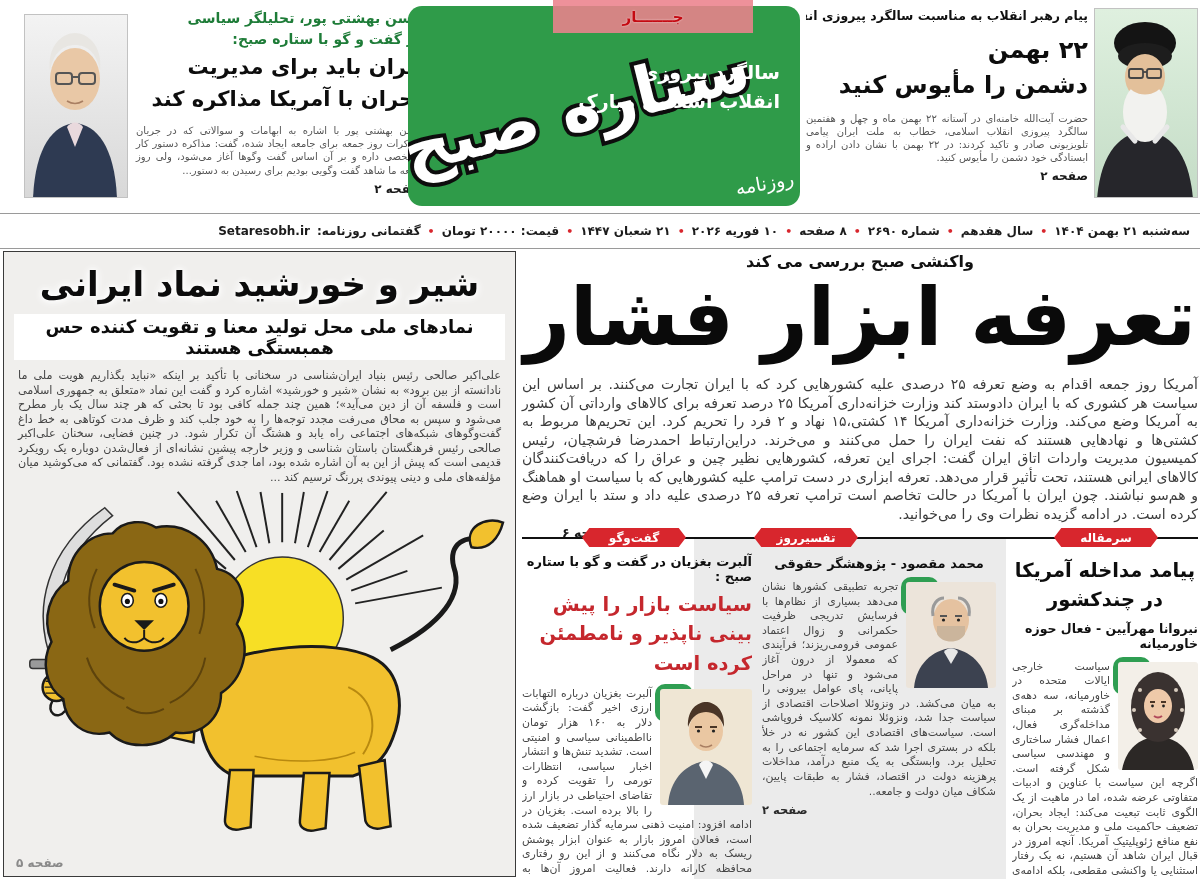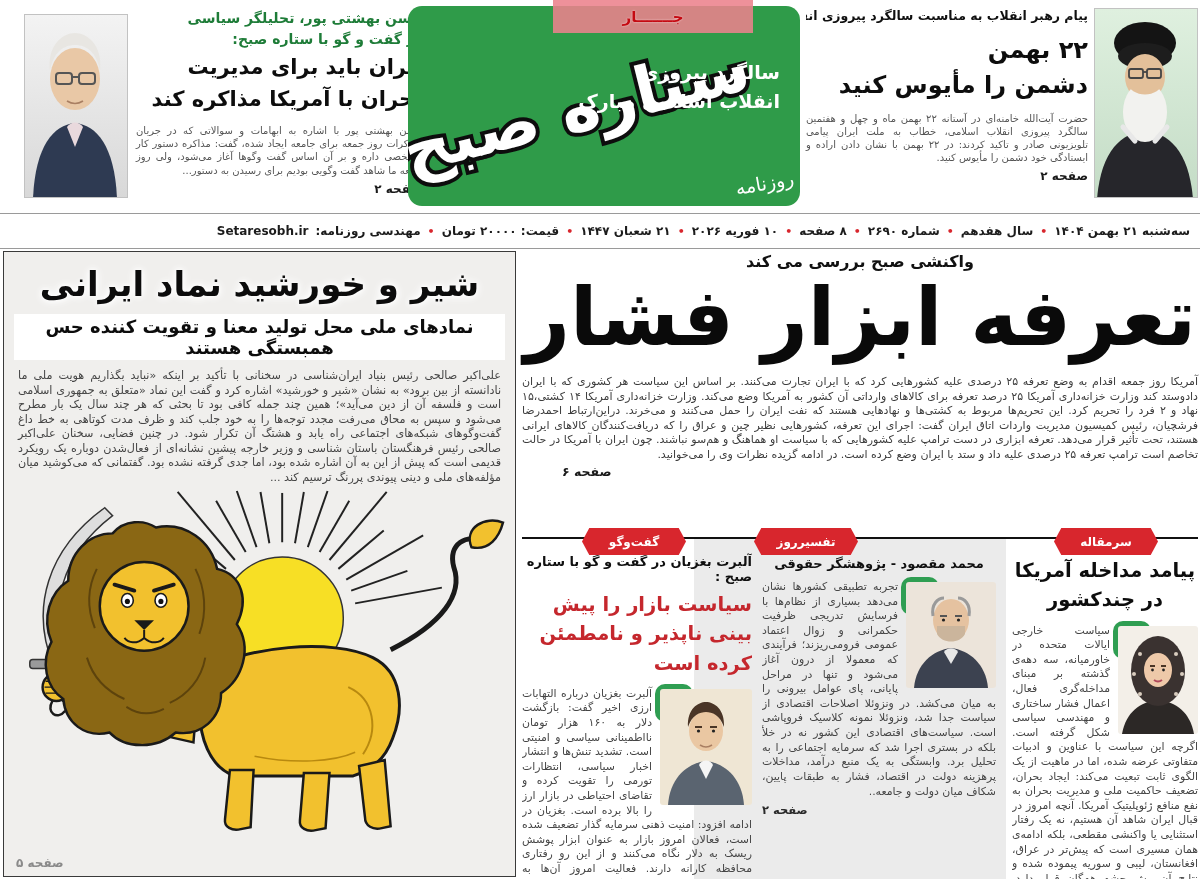--- a/index.html
+++ b/index.html
@@ -59,28 +59,28 @@
     background:#fff; margin:10px 10px 0 10px; padding:2px 8px;
     text-align:center; font-weight:bold; font-size:18px; color:#0c0c0c;
   }
   .lion-body { margin:9px 14px 0 14px; font-size:11.2px; line-height:1.3; color:#454545; text-align:justify; }
   .lion-art { display:block; width:505px; height:350px; margin:4px auto 0 auto; }
   .lion-pageref { position:absolute; left:12px; bottom:6px; color:#8a8a8a; font-weight:bold; font-size:12px; }
   
   .lead { position:absolute; left:522px; top:252px; width:676px; }
   .lead-kicker { text-align:center; font-weight:bold; font-size:16px; color:#111; }
   .lead-headline { text-align:center; font-weight:bold; font-size:80px; line-height:1.18; color:#0a0a0a; letter-spacing:-1px; }
-  .lead-body { margin-top:10px; font-size:11px; line-height:1.32; color:#3c3c3c; text-align:justify; }
+  .lead-body { margin-top:10px; font-size:14px; line-height:1.32; color:#3c3c3c; text-align:justify; }
   .lead-pageref { font-weight:bold; font-size:12.5px; color:#1a1a1a; text-align:left; margin-top:2px;margin-left:40px; }
   
   .cols { position:absolute; left:522px; top:530px; width:676px; height:349px; }
   .cols .grayband { position:absolute; left:172px; top:7px; width:312px; height:342px; background:#ebebeb; }
   .cols .rule { position:absolute; left:0; right:0; top:7px; height:2px; background:#111; }
   .tab {
-    position:absolute; top:-2px; height:27px; min-width:104px; z-index:3;
+    position:absolute; top:-2px; height:19px; min-width:104px; z-index:3;
     background:#d8262d; color:#fff; font-weight:bold; font-size:12px;
     display:flex; align-items:center; justify-content:center; padding:0 14px;
     clip-path:polygon(0% 50%, 7% 0%, 93% 0%, 100% 50%, 93% 100%, 7% 100%);
   }
   .tab-interview { left:60px; } .tab-tafsir { left:232px; } .tab-editorial { left:532px; }
   .col { position:absolute; top:20px; height:329px; overflow:hidden; }
   .col-interview { left:0;  width:230px; }
   .col-tafsir    { left:240px; width:234px; }
   .col-editorial { left:490px; width:186px; }
   .col-kicker { font-weight:bold; font-size:13px; color:#101010; text-align:right; margin-top:4px; }
@@ -185,21 +185,21 @@
     <span>شماره ۲۶۹۰</span>
     <span class="sep">•</span>
     <span>۸ صفحه</span>
     <span class="sep">•</span>
     <span>۱۰ فوریه ۲۰۲۶</span>
     <span class="sep">•</span>
     <span>۲۱ شعبان ۱۴۴۷</span>
     <span class="sep">•</span>
     <span>قیمت: ۲۰۰۰۰ تومان</span>
     <span class="sep">•</span>
-    <span>مهندسی روزنامه:</span>
+    <span>گفتمانی روزنامه:</span>
     <span class="site">Setaresobh.ir</span>
   </div>
 
   <div class="lion-box">
     <div class="lion-headline">شیر و خورشید نماد ایرانی</div>
     <div class="lion-subhead">نمادهای ملی محل تولید معنا و تقویت کننده حس همبستگی هستند</div>
     <div class="lion-body">علی‌اکبر صالحی رئیس بنیاد ایران‌شناسی در سخنانی با تأکید بر اینکه «نباید بگذاریم هویت ملی ما نادانسته از بین برود» به نشان «شیر و خورشید» اشاره کرد و گفت این نماد «متعلق به جمهوری اسلامی است و فلسفه آن از دین می‌آید»؛ همین چند جمله کافی بود تا بحثی که هر چند سال یک بار مطرح می‌شود و سپس به محاق می‌رفت مجدد توجه‌ها را به خود جلب کند و ظرف مدت کوتاهی به خط داغ گفت‌وگوهای شبکه‌های اجتماعی راه یابد و هشتگ آن تکرار شود. در چنین فضایی، سخنان علی‌اکبر صالحی رئیس فرهنگستان باستان شناسی و وزیر خارجه پیشین نشانه‌ای از فعال‌شدن دوباره یک رویکرد قدیمی است که پیش از این به آن اشاره شده بود، اما جدی گرفته نشده بود. گفتمانی که می‌کوشید میان مؤلفه‌های ملی و دینی پیوندی پررنگ ترسیم کند ...</div>
 
     <svg class="lion-art" viewBox="0 0 510 355">
 
@@ -285,20 +285,21 @@
   <div class="cols">
     <div class="grayband"></div>
     <div class="rule"></div>
 
     <div class="tab tab-interview">گفت‌وگو</div>
     <div class="tab tab-tafsir">تفسیرروز</div>
     <div class="tab tab-editorial">سرمقاله</div>
 
     <div class="col col-editorial">
       <div class="col-headline">پیامد مداخله آمریکا در چندکشور</div>
+      <div class="col-byline ra">نیروانا مهرآیین - فعال حوزه خاورمیانه</div>
       <div class="col-body">
         <span class="float-photo">
           <span class="deco"></span>
           <svg width="80" height="108" viewBox="0 0 80 108">
             <rect width="80" height="108" fill="#f3efe8"></rect>
             <path d="M4 108 C 8 86 22 76 40 74 C 58 76 72 86 76 108 Z" fill="#2c2826"></path>
             <ellipse cx="40" cy="45" rx="27" ry="35" fill="#3a3230"></ellipse>
             <circle cx="22" cy="28" r="2" fill="#d8cdbf"></circle>
               <circle cx="58" cy="28" r="2" fill="#d8cdbf"></circle>
             <circle cx="16" cy="48" r="2" fill="#d8cdbf"></circle>

